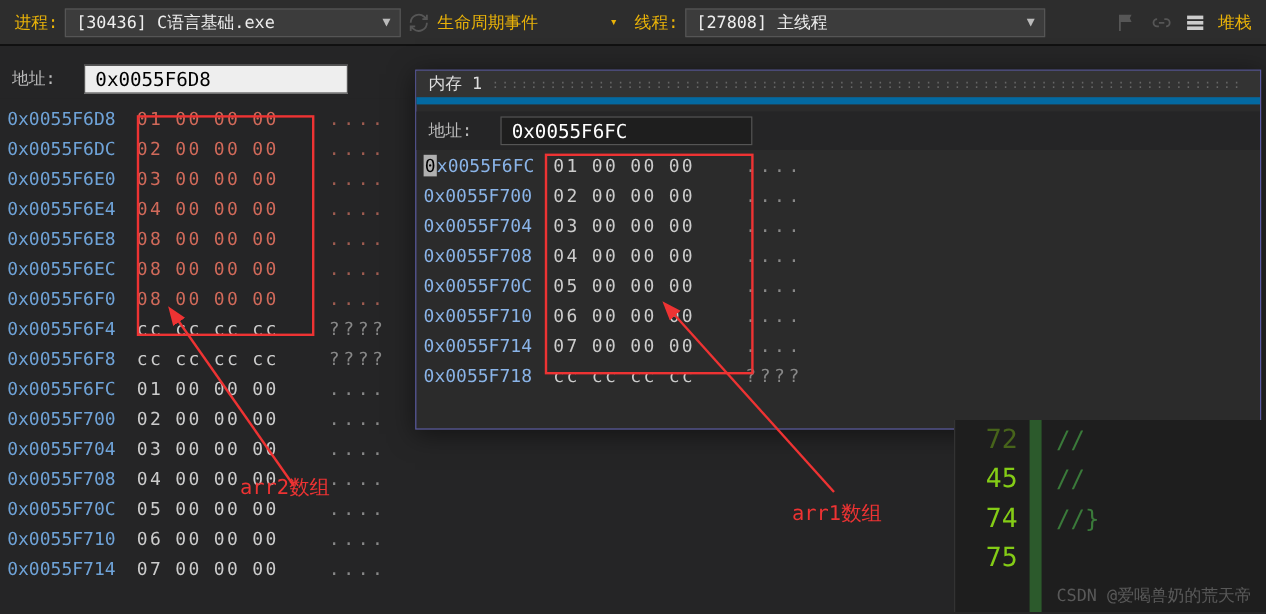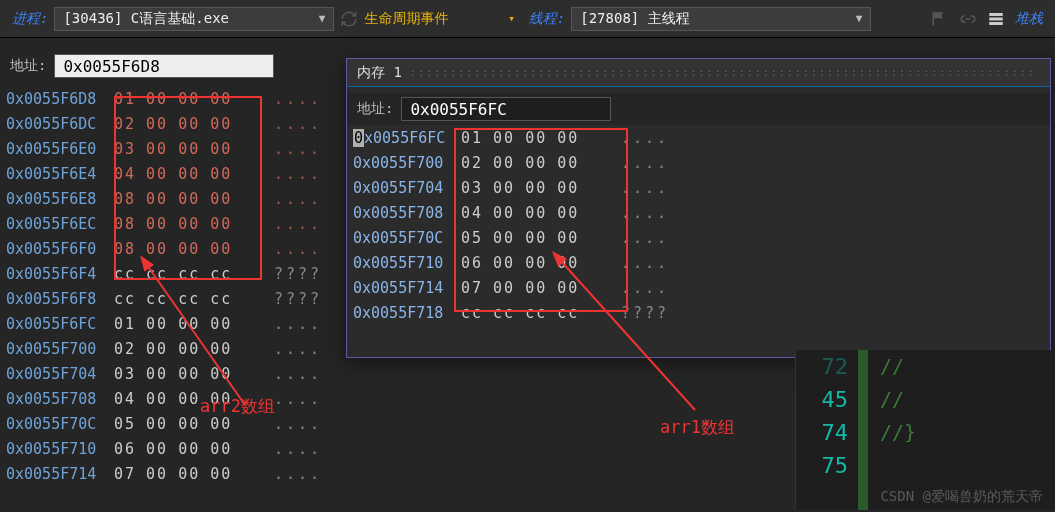--- a/index.html
+++ b/index.html
@@ -9,35 +9,35 @@
     font-family:"Microsoft YaHei", Consolas, monospace;
     font-size:14px; color:#ccc;
     position:relative; overflow:hidden;
   }
   .toolbar {
     height:38px; background:#2d2d2d;
     display:flex; align-items:center; padding:0 12px;
     border-bottom:1px solid #000;
     gap:6px;
   }
-  .tool-lbl { color:#3b82f6;font-style:italic; }
+  .tool-lbl { color:#eab308; }
   .combo {
     background:#3c3c3c; border:1px solid #555;
     height:24px; display:flex; align-items:center;
     padding:0 8px; color:#eee; position:relative;gap:10px;
   }
   .combo.wide { width:280px; }
   .combo.med  { width:300px; }
   .chev { margin-left:auto; font-size:11px; color:#bbb; }
   .refresh-ic, .flag-ic, .link-ic, .stack-ic { width:18px; height:18px; color:#888; }
   .ghost { opacity:.45; }
   .ghost-txt { color:#eab308; }
   .pane-addr {
     display:flex; align-items:center; height:32px;
-    padding:0 10px; gap:8px; background:#252526;
+    padding:0 10px; gap:24px; background:#252526;
   }
   .addr-lbl { color:#bbb; }
   .addr-input {
     background:#1e1e1e; border:1px solid #555;
     height:24px; padding:0 8px; color:#fff;
     font-family:Consolas, monospace; font-size:16px;
   }
   .addr-input.light { background:#eee; color:#000; }
   .memdump { font-family:Consolas, monospace; font-size:15px; }
   .memrow { display:flex; height:25px; align-items:center; }
@@ -54,21 +54,21 @@
 
   
   .win2 {
     position:absolute; top:58px; left:346px; width:705px; height:300px;
     background:#2b2b2b; border:1px solid #5a5aa0;
     box-shadow:0 4px 20px rgba(0,0,0,.5);
   }
   .win2-title {
     height:28px; background:#333; color:#ddd;
     display:flex; align-items:center; padding:0 10px;
-    font-size:14px; border-bottom:1px solid #0369a1;
+    font-size:14px; border-bottom:6px solid #0369a1;
   }
   .win2-title .dots { margin-left:8px; color:#666; letter-spacing:2px; font-size:10px; flex:1; }
   .win2 .pane-addr { margin-top:6px; }
   .win2 .addr-input { width:210px; }
   .win2 .memdump .memrow .adr { color:#8ab4e8; }
 
   
   .ann-box {
     position:absolute; border:2px solid #e33;
     pointer-events:none;
@@ -77,21 +77,21 @@
 
   
   .arrow { position:absolute; pointer-events:none; }
 
   
   .code-strip {
     position:absolute; top:350px; right:0; width:260px; height:160px;
     background:#1e1e1e; display:flex;
     border-left:1px solid #333;
   }
-  .gutter { width:62px; text-align:right; padding-right:10px; color:#14b8a6; font-family:Consolas, monospace; font-size:22px; line-height:33px; }
+  .gutter { width:62px; text-align:right; padding-right:10px; color:#84cc16; font-family:Consolas, monospace; font-size:22px; line-height:33px; }
   .gutter .ln:first-child { opacity:.4; }
   .code-col { flex:1; padding-left:12px; font-family:Consolas, monospace; color:#3a7a3a; font-size:20px; line-height:33px; }
   .exec-bar { width:10px; background:#2c5a2c; }
 
   .watermark {
     position:absolute; right:12px; bottom:6px;
     color:#888; font-size:14px; opacity:.55;
   }
 
   

